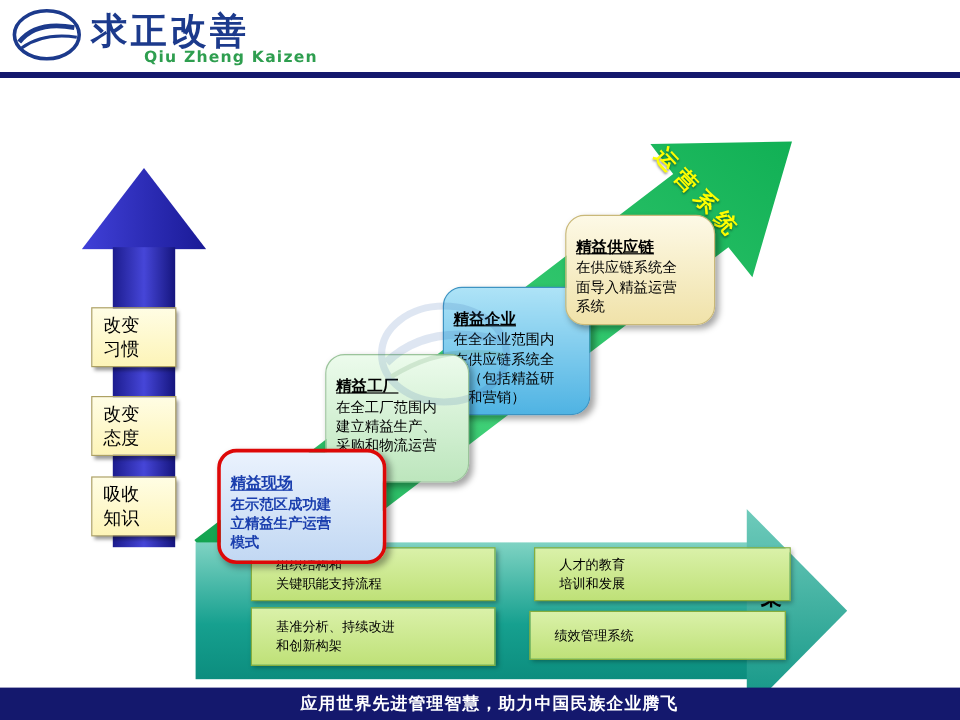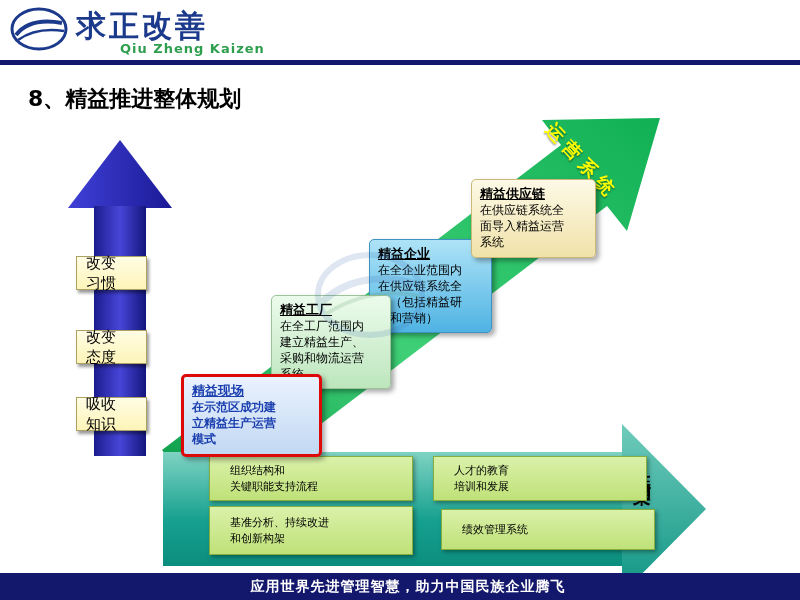--- a/index.html
+++ b/index.html
@@ -31,39 +31,39 @@
   .culture-shaft {
     position: absolute; left: 94px; top: 206px; width: 52px; height: 250px;
     background: linear-gradient(to right, #1c1c8e, #4646d8 50%, #15157e);
   }
   .culture-label {
     position: absolute; left: 70px; top: 193px; width: 100px; text-align: center;
     color: #ffff00; font-weight: bold; font-size: 18px;
     text-shadow: 1px 1px 2px rgba(0,0,0,.55);
   }
   .culture-box {
-    position: absolute; left: 76px; width: 71px; height: 34px;
+    position: absolute; left: 76px; width: 71px; height: 50px;
     background: linear-gradient(#fffde4, #fdf4b8);
     border: 1px solid #ada163; box-shadow: 2px 3px 3px rgba(0,0,0,.4);
     font-size: 15px; color: #000; line-height: 1.35;
     display: flex; align-items: center; padding-left: 9px;
   }
 
   
   .ops-arrow { position: absolute; left: 0; top: 0; pointer-events: none; }
   .ops-label {
     position: absolute; left: 558px; top: 118px;
     font-size: 18px; font-weight: bold; color: #ffff00; letter-spacing: 6px;
     transform: rotate(47deg); transform-origin: left top;
     text-shadow: 1px 1px 2px rgba(0,0,0,.45);
   }
 
   
   .callout {
-    position: absolute; border-radius: 5px; padding: 5px 8px 6px 8px;
+    position: absolute; border-radius: 16px; padding: 18px 8px 6px 8px;
     box-shadow: 3px 3px 5px rgba(0,0,0,.35);
     font-size: 12px; line-height: 1.32; color: #000;
   }
   .callout .ctitle { font-size: 13px; font-weight: bold; text-decoration: underline; margin-bottom: 1px; }
   .c1 { left: 181px; top: 374px; width: 141px;
         background: linear-gradient(#eaf2fd, #c2d8f3);
         border: 3px solid #dd0808; color: #1b3fae; font-weight: bold; }
   .c2 { left: 271px; top: 295px; width: 120px;
         background: linear-gradient(#ecfbec, #bde6bd); border: 1px solid #9bc49b; }
   .c3 { left: 369px; top: 239px; width: 123px;
@@ -86,21 +86,21 @@
     writing-mode: vertical-rl; text-orientation: upright;
     font-size: 18px; font-weight: bold; color: #000; letter-spacing: 5px;
   }
   .sbox {
     position: absolute; background: linear-gradient(#daf1a9, #bfe178);
     border: 1px solid #86ae3d; box-shadow: 2px 2px 4px rgba(0,0,0,.35);
     font-size: 11px; color: #000; line-height: 1.4;
     display: flex; align-items: center; padding: 0 20px; margin-left: 37px;
   }
   .sbox-a { left: 172px; top: 456px; width: 204px; height: 45px; }
-  .sbox-b { left: 396px; top: 456px; width: 214px; height: 45px; }
+  .sbox-b { left: 408px; top: 456px; width: 214px; height: 45px; }
   .sbox-c { left: 172px; top: 506px; width: 204px; height: 49px; }
   .sbox-d { left: 404px; top: 509px; width: 214px; height: 41px; }
 
   
   .watermark { position: absolute; left: 310px; top: 240px; opacity: .16; pointer-events: none; }
 
   
   .footer {
     position: absolute; left: 0; top: 573px; width: 800px; height: 27px;
     background: #14186d; color: #ffffff; font-size: 14px; font-weight: bold;
@@ -118,21 +118,20 @@
         <ellipse cx="29" cy="22" rx="27" ry="20" fill="#ffffff" stroke="#1c3a8c" stroke-width="3"></ellipse>
         <path d="M6 28 Q 20 10 52 16" stroke="#1c3a8c" stroke-width="4" fill="none"></path>
         <path d="M8 33 Q 26 20 54 24" stroke="#1c3a8c" stroke-width="2.5" fill="none"></path>
       </svg>
     </span>
     <div class="brand-cn">求正改善</div>
     <div class="brand-en">Qiu Zheng Kaizen</div>
   </div>
   <div class="header-rule"></div>
 
-  <div class="page-title">8、精益推进整体规划</div>
 
   <div class="culture-head"></div>
   <div class="culture-shaft"></div>
   <div class="culture-box pre" style="top:256px">改变
 习惯</div>
   <div class="culture-box pre" style="top:330px">改变
 态度</div>
   <div class="culture-box pre" style="top:397px">吸收
 知识</div>
 

